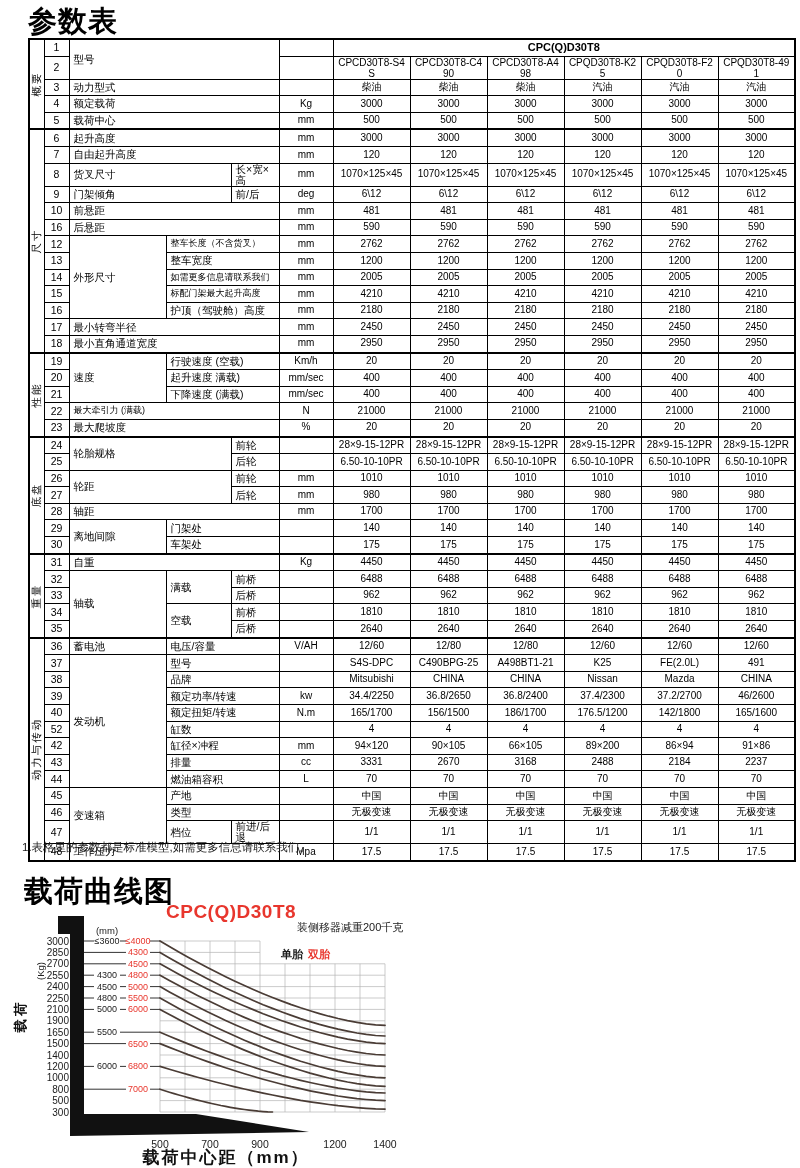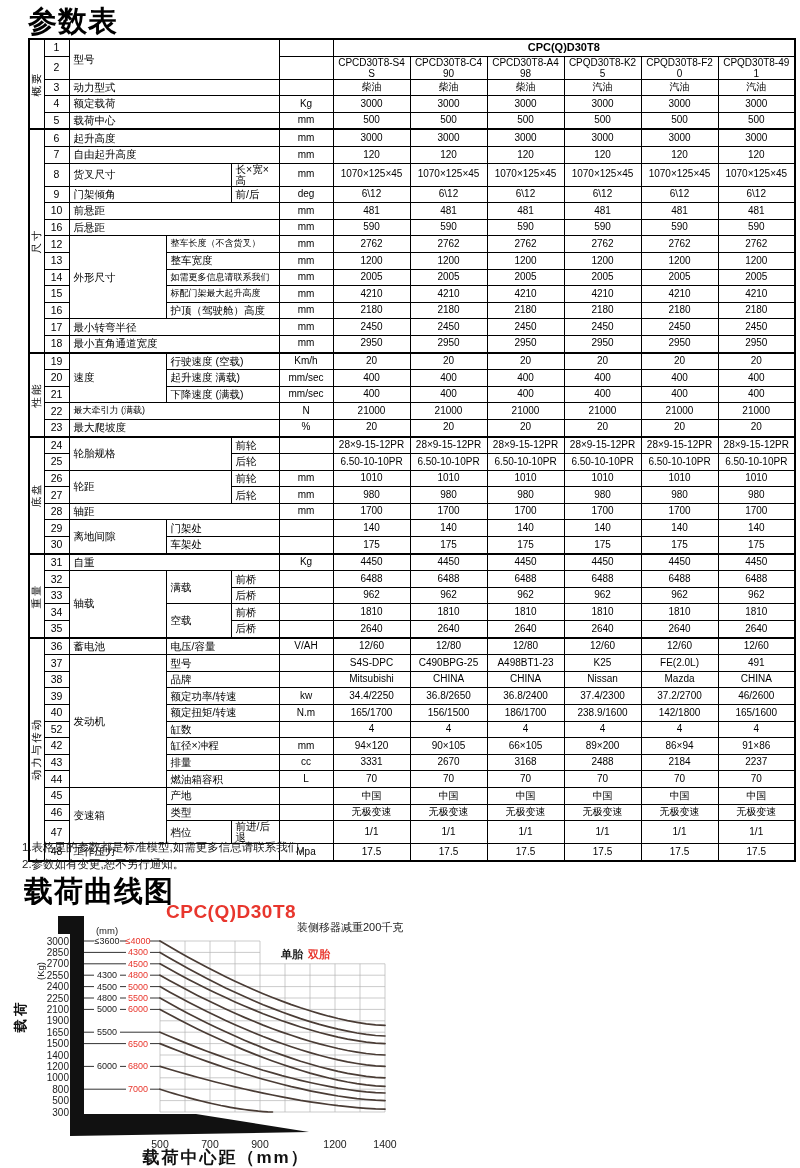--- a/index.html
+++ b/index.html
@@ -467,21 +467,21 @@
           <td class="val">12/60</td>
           <td class="val">12/60</td>
         </tr>
         <tr>
           <td class="num">37</td>
           <td class="name" rowspan="8">发动机</td>
           <td class="name" colspan="2">型号</td>
           <td class="unit"></td>
           <td class="val">S4S-DPC</td>
           <td class="val">C490BPG-25</td>
-          <td class="val">A498BT1-23</td>
+          <td class="val">A498BT1-21</td>
           <td class="val">K25</td>
           <td class="val">FE(2.0L)</td>
           <td class="val">491</td>
         </tr>
         <tr>
           <td class="num">38</td>
           <td class="name" colspan="2">品牌</td>
           <td class="unit"></td>
           <td class="val">Mitsubishi</td>
           <td class="val">CHINA</td>
@@ -501,21 +501,21 @@
           <td class="val">37.2/2700</td>
           <td class="val">46/2600</td>
         </tr>
         <tr>
           <td class="num">40</td>
           <td class="name" colspan="2">额定扭矩/转速</td>
           <td class="unit">N.m</td>
           <td class="val">165/1700</td>
           <td class="val">156/1500</td>
           <td class="val">186/1700</td>
-          <td class="val">238.9/1600</td>
+          <td class="val">176.5/1200</td>
           <td class="val">142/1800</td>
           <td class="val">165/1600</td>
         </tr>
         <tr>
           <td class="num">52</td>
           <td class="name" colspan="2">缸数</td>
           <td class="unit"></td>
           <td class="val">4</td>
           <td class="val">4</td>
           <td class="val">4</td>
@@ -601,21 +601,20 @@
           <td class="val">17.5</td>
           <td class="val">17.5</td>
           <td class="val">17.5</td>
         </tr>
       </tbody>
   </table>
 </div>
 
 <div class="abs" style="left:22px;top:839px;" id="footnotes">
     <div class="footnote">1.表格里的参数都是标准模型,如需更多信息请联系我们。</div>
-    <div class="footnote">2.参数如有变更,恕不另行通知。</div>
   </div>
 
 <div class="abs" style="left:24px;top:872px;">
   <h1 class="sec-title">载荷曲线图</h1>
 </div>
 
 <svg class="abs" style="left:0;top:900px;" width="800" height="268" viewBox="0 900 800 268" id="chart-svg">
     <g stroke="#b5b5b5" stroke-width="0.7">
       <line x1="160" y1="941" x2="160" y2="1112"></line>
       <line x1="185" y1="941" x2="185" y2="1112"></line>

